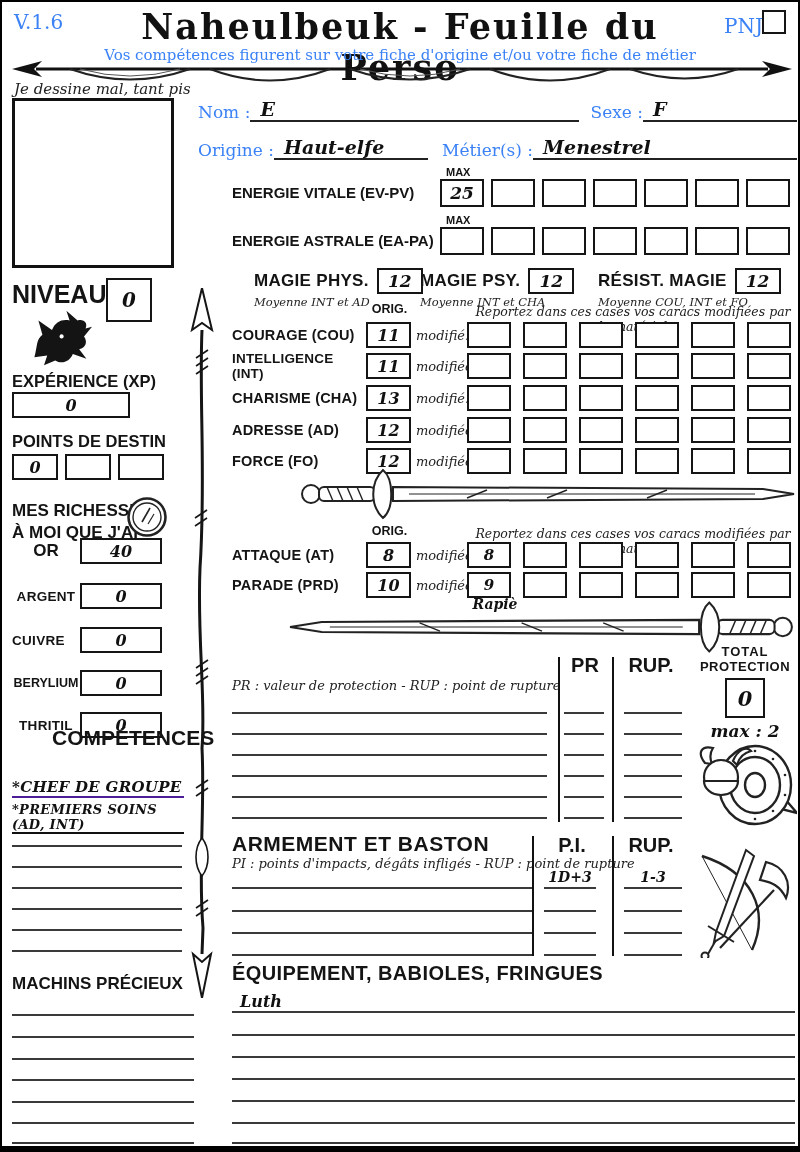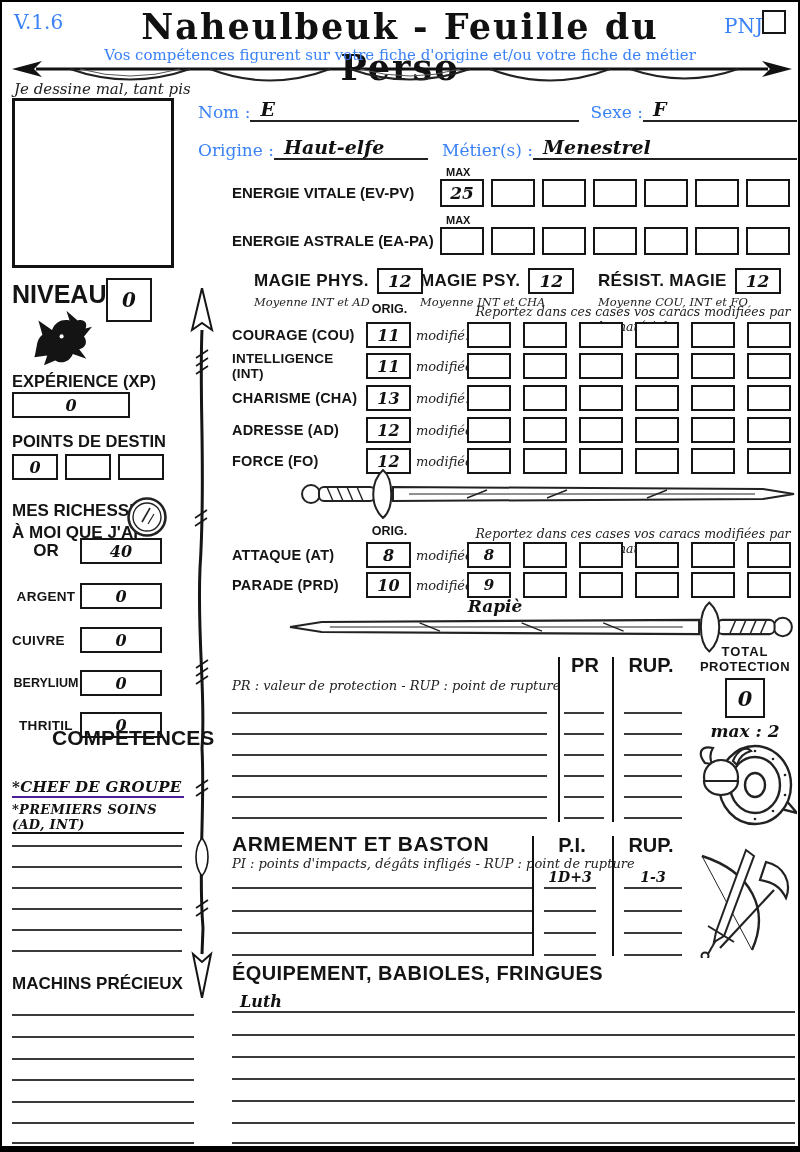--- a/index.html
+++ b/index.html
@@ -236,21 +236,21 @@
     <span class="cap s-mod">modifiée...</span>
     <span class="s-boxes">
       <span class="box s-box hand">9</span>
         <span class="box s-box"></span>
         <span class="box s-box"></span>
         <span class="box s-box"></span>
         <span class="box s-box"></span>
         <span class="box s-box"></span>
     </span>
   </div>
-  <div class="abs hand" style="left:458px;top:594px;width:70px;text-align:center;font-size:17px;font-style:italic;">Rapiè</div>
+  <div class="abs hand" style="left:458px;top:594px;width:70px;text-align:center;font-size:14px;font-style:italic;">Rapiè</div>
 
   <div class="abs" style="left:285px;top:598px;">
     <svg width="510" height="54" viewBox="0 0 500 52">
       <g transform="scale(-1,1) translate(-500,0)">
         <g fill="#fff" stroke="#222" stroke-width="2">
           <circle cx="14" cy="26" r="9"></circle>
           <rect x="22" y="19" width="56" height="14" rx="5"></rect>
           <path d="M86,2 C73,14 73,38 86,50 C97,41 97,11 86,2 Z"></path>
           <path d="M96,19 L466,21 L497,26 L466,31 L96,33 Z"></path>
         </g>

